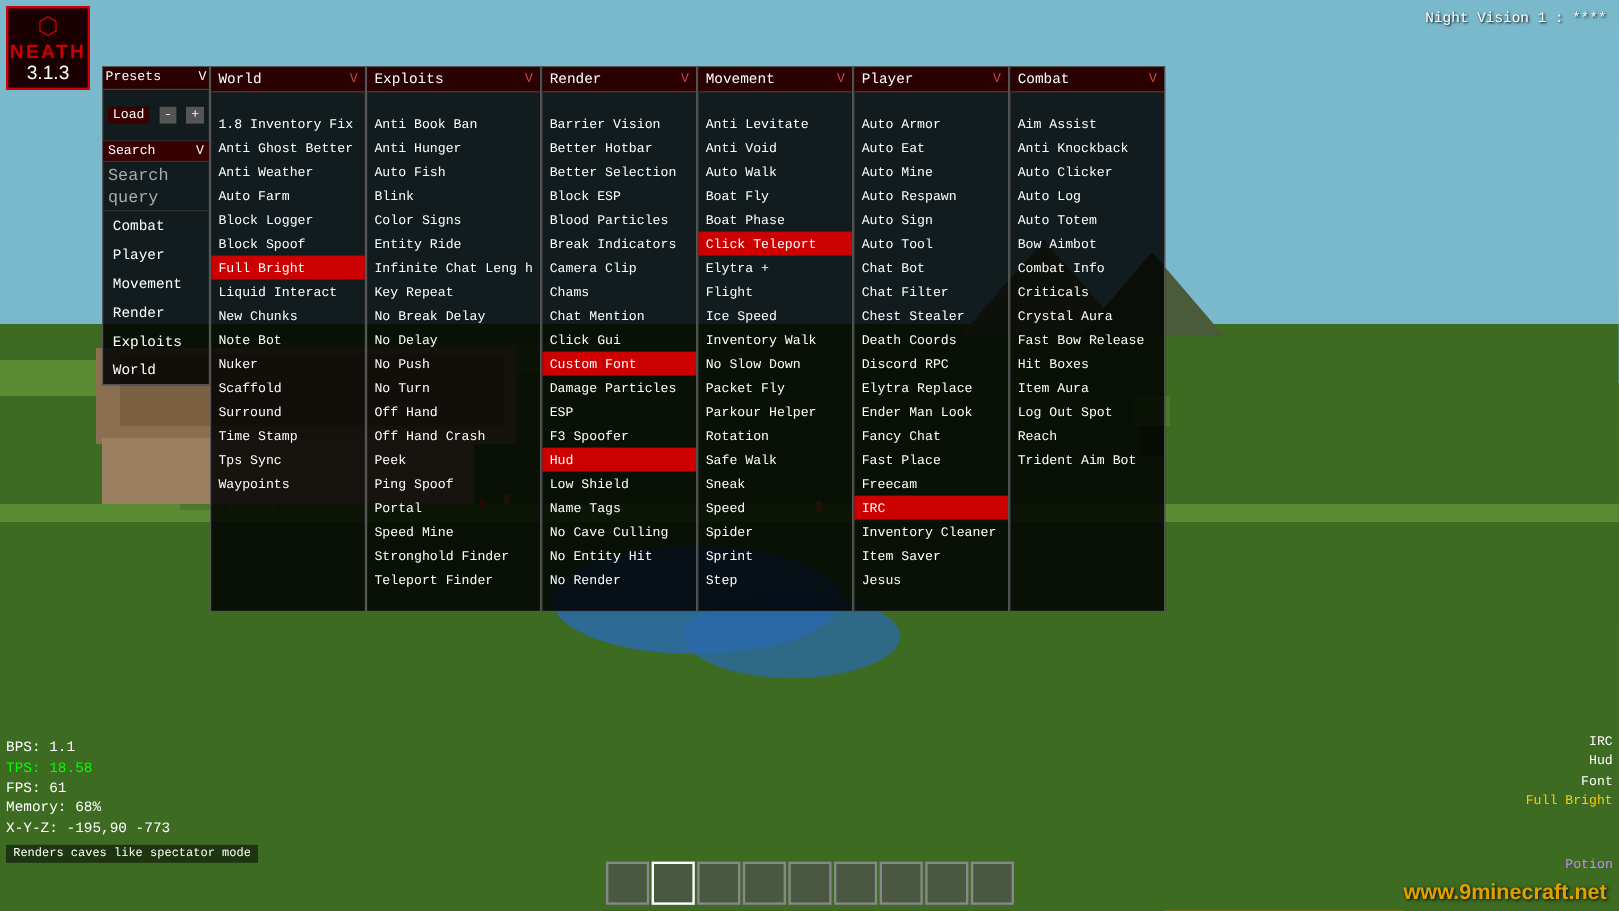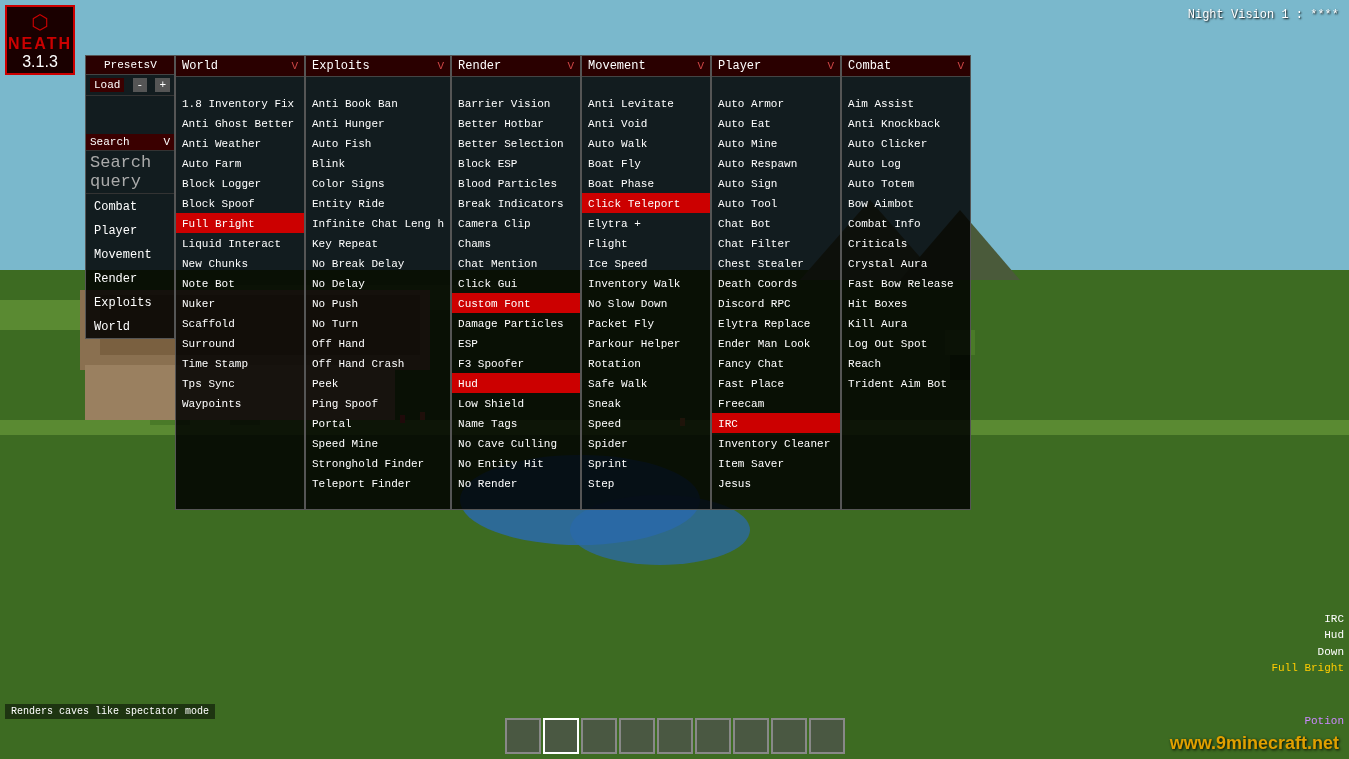--- a/index.html
+++ b/index.html
@@ -186,38 +186,38 @@
       border: 1px solid #555;
       display: flex;
       flex-direction: column;
     }
 
     .presets-header {
       display: flex;
       align-items: center;
       justify-content: space-between;
       background: #2a0000;
-      padding: 3px 18px;
+      padding: 3px 2px;
       border-bottom: 1px solid #444;
     }
     .presets-header span {
       color: #fff;
       font-size: 11px;
       font-family: 'Courier New', monospace;
     }
     .presets-v {
       color: #cc4444;
       font-size: 11px;
     }
 
     .load-row {
       display: flex;
       align-items: center;
       justify-content: space-between;
-      padding: 3px 4px;
+      padding: 14px 4px;
       border-bottom: 1px solid #333;
     }
     .load-btn {
       color: #fff;
       font-size: 11px;
       font-family: 'Courier New', monospace;
       background: #3a0000;
       padding: 1px 4px;
       cursor: pointer;
     }
@@ -229,35 +229,34 @@
       cursor: pointer;
     }
 
     .search-row {
       display: flex;
       align-items: center;
       justify-content: space-between;
       background: #3a0000;
       padding: 2px 4px;
       border-bottom: 1px solid #333;
-      margin-top: 38px;
     }
     .search-row span {
       color: #fff;
       font-size: 11px;
       font-family: 'Courier New', monospace;
     }
 
     .search-query {
       padding: 2px 4px;
       border-bottom: 1px solid #333;
     }
     .search-query span {
       color: #aaa;
-      font-size: 17px;
+      font-size: 14px;
       font-family: 'Courier New', monospace;
       margin-top: 22px;
     }
 
     .sidebar-item {
       padding: 3px 8px;
       cursor: pointer;
     }
     .sidebar-item span {
       color: #fff;
@@ -373,31 +372,38 @@
     <ellipse cx="660" cy="530" rx="90" ry="35" fill="#2a6aaa" opacity="0.75"></ellipse>
   </svg>
 </div>
 
 <div id="hud">
 
   <div class="night-vision">
     <span>Night Vision 1 : ****</span>
   </div>
 
+  <div class="stats">
+    <div>BPS: 1.1</div>
+    <div class="tps">TPS: 18.58</div>
+    <div>FPS: 61</div>
+    <div>Memory: 68%</div>
+    <div>X-Y-Z: -195,90 -773</div>
+  </div>
 
   <div class="tooltip-bar">
     <span>Renders caves like spectator mode</span>
   </div>
 
   <div class="watermark">www.9minecraft.net</div>
 
   <div class="hud-bottom-right">
     <div>IRC</div>
     <div>Hud</div>
-    <div>Down</div>
+    <div>Font</div>
     <div class="full-bright">Full Bright</div>
     <div class="potion">Potion</div>
   </div>
 
   <div class="hotbar">
     <div class="hotbar-slot"></div>
     <div class="hotbar-slot active"></div>
     <div class="hotbar-slot"></div>
     <div class="hotbar-slot"></div>
     <div class="hotbar-slot"></div>
@@ -593,21 +599,21 @@
           <div class="col-item"><span>Anti Knockback</span></div>
           <div class="col-item"><span>Auto Clicker</span></div>
           <div class="col-item"><span>Auto Log</span></div>
           <div class="col-item"><span>Auto Totem</span></div>
           <div class="col-item"><span>Bow Aimbot</span></div>
           <div class="col-item"><span>Combat Info</span></div>
           <div class="col-item"><span>Criticals</span></div>
           <div class="col-item"><span>Crystal Aura</span></div>
           <div class="col-item"><span>Fast Bow Release</span></div>
           <div class="col-item"><span>Hit Boxes</span></div>
-          <div class="col-item"><span>Kill Aura</span></div>
+          <div class="col-item"><span>Item Aura</span></div>
           <div class="col-item"><span>Log Out Spot</span></div>
           <div class="col-item"><span>Reach</span></div>
           <div class="col-item"><span>Trident Aim Bot</span></div>
         </div>
       </div>
     </div>
 
 </div>
 
 </body></html>

